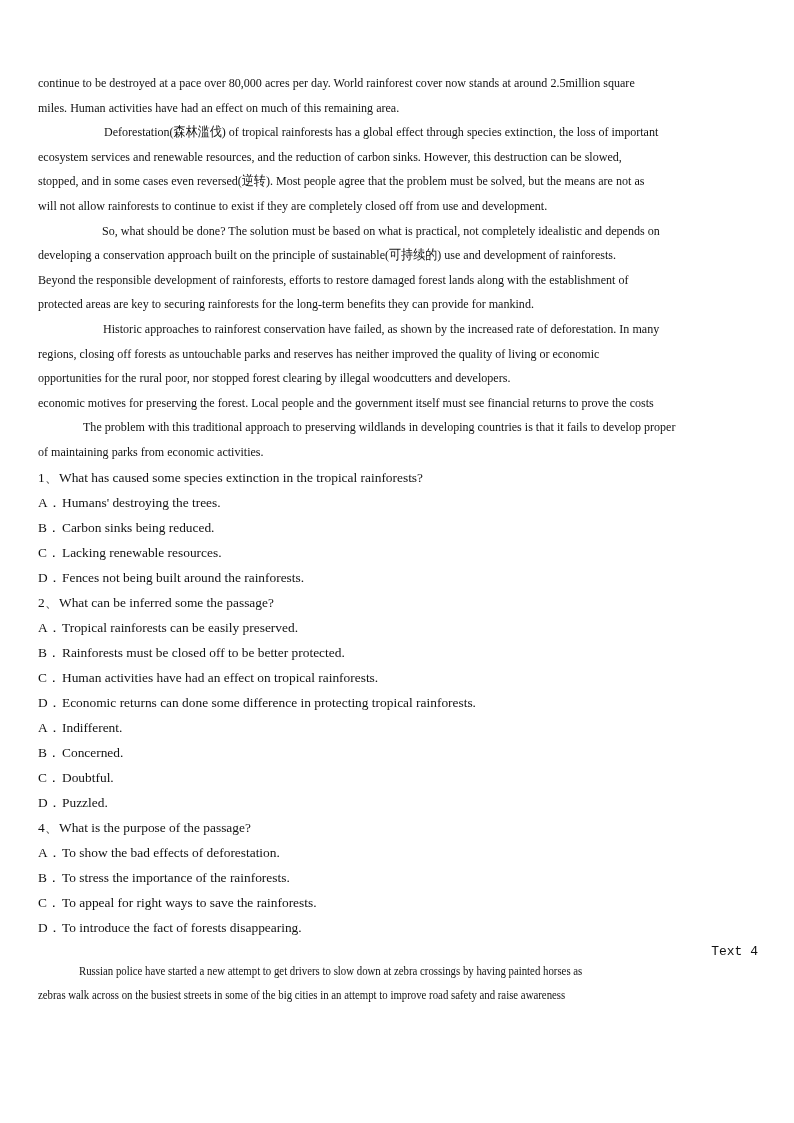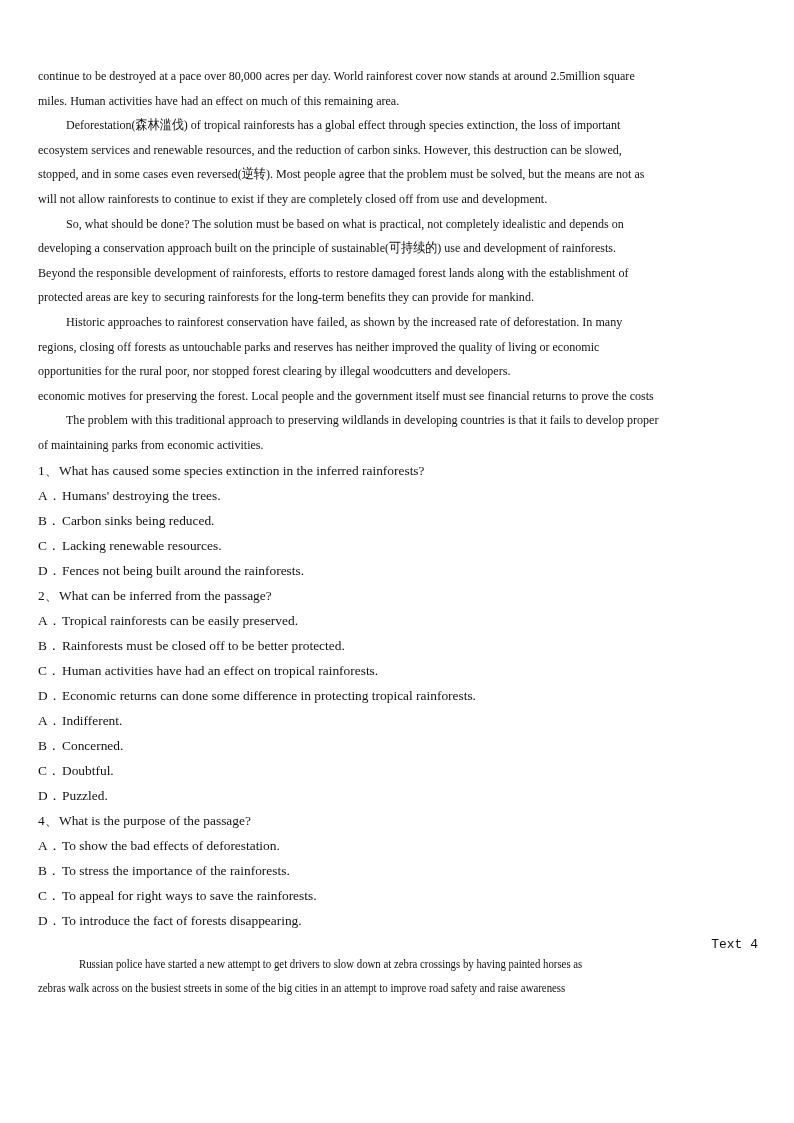--- a/index.html
+++ b/index.html
@@ -1,21 +1,21 @@
 <!DOCTYPE html>
 <html><head>
 <meta charset="utf-8">
 <style>
   html, body { margin: 0; padding: 0; background: #ffffff; }
   body { width: 794px; height: 1123px; position: relative; overflow: hidden; color: #111; }
-  .page { position: absolute; left: 38px; top: 64px; width: 720px; }
+  .page { position: absolute; left: 38px; top: 71px; width: 720px; }
   .line { font-family: "Liberation Serif", serif; font-size: 13.4px; line-height: 24.6px; white-space: nowrap; }
   .passage .line { transform-origin: left center; }
   .passage p { margin: 0; }
-  .indent { padding-left: 28px; }
+  .indent { padding-left: 28px; text-align: center; }
   .cond { display: inline-block; transform: scaleX(0.9); transform-origin: left center; }
   .q { font-family: "Liberation Serif", serif; font-size: 13.4px; line-height: 25px; white-space: nowrap; }
   .q .num { display: inline-block; width: 21px; }
   .opt .lbl { display: inline-block; width: 24px; }
   .text4-title { font-family: "Liberation Mono", monospace; font-size: 13px; text-align: right; width: 720px; line-height: 15px; margin-top: 4px; }
   .t4 { font-family: "Liberation Serif", serif; font-size: 12px; line-height: 24.6px; white-space: nowrap; }
   .t4.first { padding-left: 41px; }
 </style>
 </head>
 <body>
@@ -53,29 +53,29 @@
       </p>
       <div class="line"><span class="cond">economic motives for preserving the forest. Local people and the government itself must see financial returns to prove the costs</span></div>
       <div class="line indent"><span class="cond">The problem with this traditional approach to preserving wildlands in developing countries is that it fails to develop proper</span></div>
       <div class="line"><span class="cond">of maintaining parks from economic activities.</span></div>
     <p></p>
   </div>
 
   <div class="questions">
 
     <div class="q">
-      <span class="num">1、</span><span>What has caused some species extinction in the inferred rainforests?</span>
+      <span class="num">1、</span><span>What has caused some species extinction in the tropical rainforests?</span>
     </div>
     <div class="q opt"><span class="lbl">A．</span><span>Humans' destroying the trees.</span></div>
     <div class="q opt"><span class="lbl">B．</span><span>Carbon sinks being reduced.</span></div>
     <div class="q opt"><span class="lbl">C．</span><span>Lacking renewable resources.</span></div>
     <div class="q opt"><span class="lbl">D．</span><span>Fences not being built around the rainforests.</span></div>
 
     <div class="q">
-      <span class="num">2、</span><span>What can be inferred from the passage?</span>
+      <span class="num">2、</span><span>What can be inferred some the passage?</span>
     </div>
     <div class="q opt"><span class="lbl">A．</span><span>Tropical rainforests can be easily preserved.</span></div>
     <div class="q opt"><span class="lbl">B．</span><span>Rainforests must be closed off to be better protected.</span></div>
     <div class="q opt"><span class="lbl">C．</span><span>Human activities have had an effect on tropical rainforests.</span></div>
     <div class="q opt"><span class="lbl">D．</span><span>Economic returns can done some difference in protecting tropical rainforests.</span></div>
 
     <div class="q opt"><span class="lbl">A．</span><span>Indifferent.</span></div>
     <div class="q opt"><span class="lbl">B．</span><span>Concerned.</span></div>
     <div class="q opt"><span class="lbl">C．</span><span>Doubtful.</span></div>
     <div class="q opt"><span class="lbl">D．</span><span>Puzzled.</span></div>

